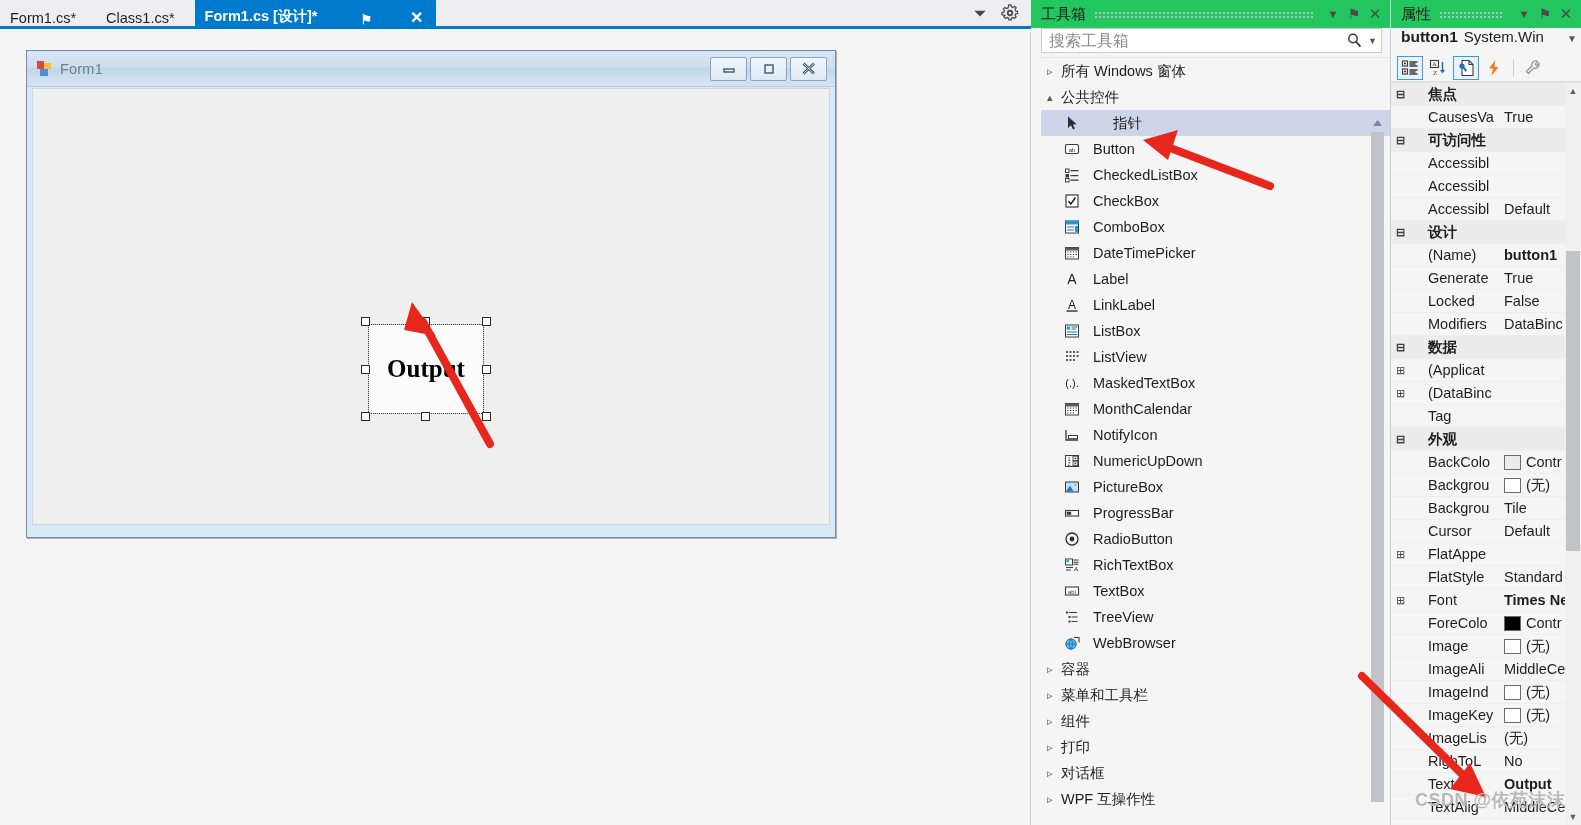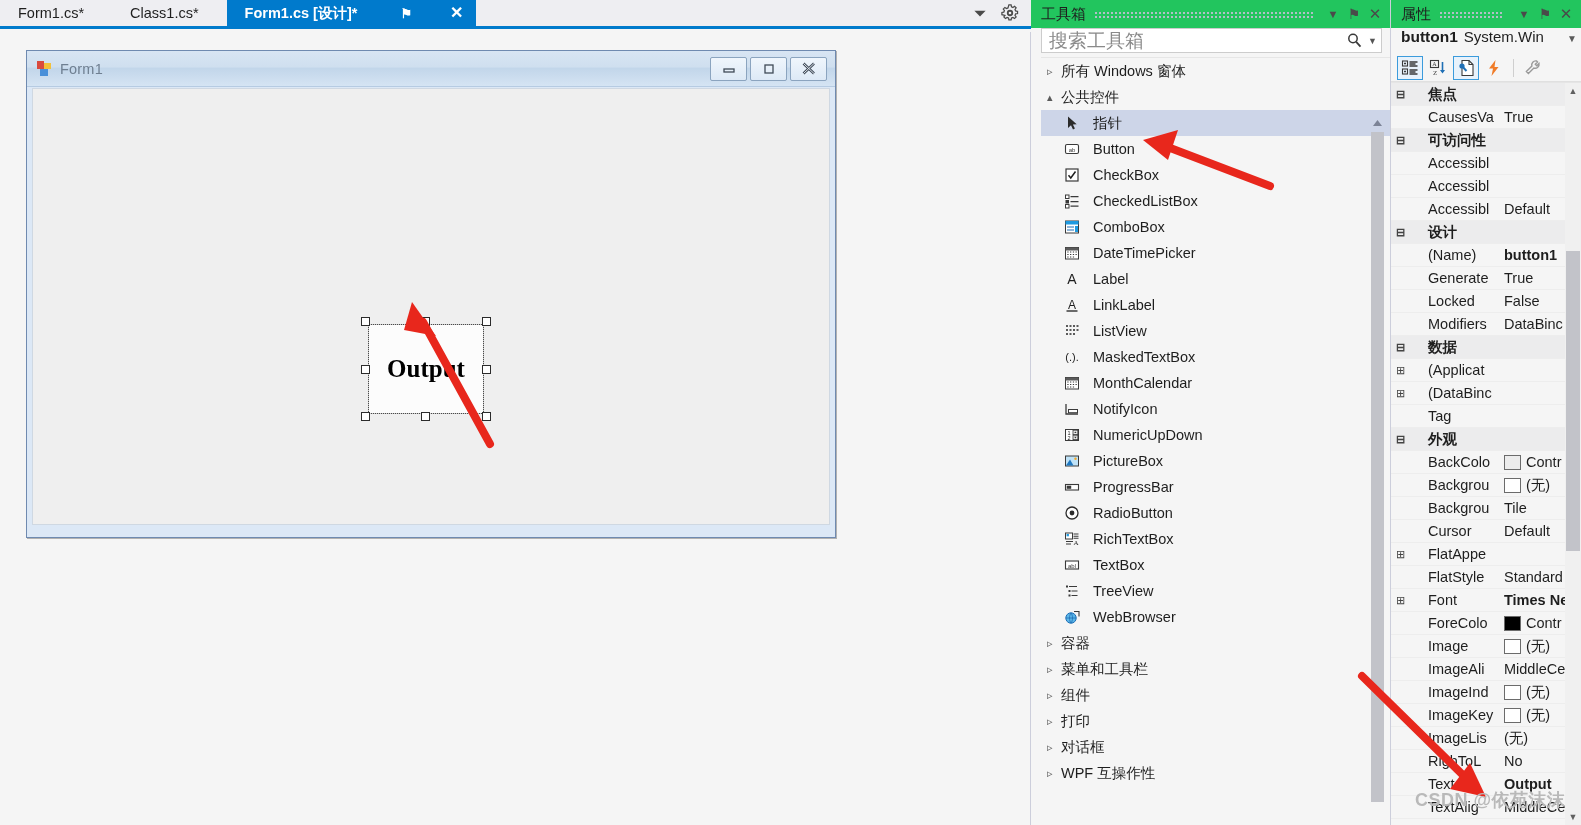--- a/index.html
+++ b/index.html
@@ -12,21 +12,21 @@
   #app { position: relative; width: 1581px; height: 825px; }
 
   
   #tabstrip {
     position: absolute; left: 0; top: 0; width: 1031px; height: 29px;
     background: #eeeef2;
     border-bottom: 3px solid #007acc;
     display: flex; align-items: stretch;
   }
   .tab {
-    display: flex; align-items: center; padding: 0 18px;
+    display: flex; align-items: flex-end; padding: 0 10px;
     font-size: 14.5px; color: #1e1e1e; white-space: nowrap;
     background: #eeeef2; cursor: pointer;
   }
   .tab.inactive { color: #1e1e1e; }
   .tab.active {
     background: #007acc; color: #ffffff; font-weight: bold;
     padding-right: 8px;
     gap: 28px;
   }
   .tab .tabname { margin-right: 10px; }
@@ -118,38 +118,38 @@
     width: 18px; height: 18px; margin-left: 3px; display: flex;
     align-items: center; justify-content: center; cursor: pointer;
     color: #4a4a4a;
   }
   #tb-searchwrap {
     margin: 0 8px 4px 10px; height: 25px; background: #fff;
     border: 1px solid #ccc; display: flex; align-items: center;
     padding: 0 4px 0 7px; flex: none;
   }
   #tb-search {
-    flex: 1; border: 0; outline: 0; font-size: 19px; color: #1e1e1e;
+    flex: 1; border: 0; outline: 0; font-size: 16px; color: #1e1e1e;
     font-family: "Liberation Sans", sans-serif; background: transparent;
   }
   #tb-search::placeholder { color: #8a8a8a; }
   #tb-list {
     flex: 1; position: relative; overflow: hidden;
     border-top: 1px solid #e6e6e6; margin-left: 10px;
   }
   .tb-cat {
     height: 26px; display: flex; align-items: center; padding-left: 6px;
     font-size: 14.5px; color: #1e1e1e; cursor: pointer; white-space: nowrap;
   }
   .tri { width: 14px; font-size: 11px; color: #5a5a5a; flex: none; }
   .tb-item {
     height: 26px; display: flex; align-items: center; padding-left: 22px;
     font-size: 14.5px; color: #1e1e1e; cursor: pointer; white-space: nowrap;
   }
-  .tb-item.sel { background: #cdd5e8; }
+  .tb-item.sel { background: #cdd5e8; gap: 20px; }
   .tb-ico {
     width: 18px; height: 18px; margin-right: 12px; flex: none;
     display: flex; align-items: center; justify-content: center;
   }
   #tb-scroll {
     position: absolute; right: 5px; top: 58px; width: 15px; bottom: 4px;
   }
   #tb-scroll-up {
     position: absolute; top: 0; left: 0; width: 15px; height: 14px;
     display: flex; align-items: center; justify-content: center; cursor: pointer;
@@ -344,40 +344,40 @@
               <svg width="16" height="16" viewBox="0 0 16 16">
                 <rect x="1.5" y="3.5" width="13" height="9" rx="1.5" fill="#fff" stroke="#3a3a3a" stroke-width="1.1"></rect>
                 <text x="8" y="10.6" font-size="6" text-anchor="middle" fill="#3a3a3a" font-family="sans-serif">ab</text>
               </svg>
             </span>
             <span>Button</span>
           </div>
           <div class="tb-item">
             <span class="tb-ico">
               <svg width="16" height="16" viewBox="0 0 16 16">
-                <rect x="2" y="2" width="12" height="12" fill="#fff" stroke="#3a3a3a" stroke-width="1.2"></rect>
-                <path d="M4.5 8.2 L6.8 11 L11.5 4.5" stroke="#1e1e1e" stroke-width="1.5" fill="none"></path>
-              </svg>
-            </span>
-            <span>CheckBox</span>
-          </div>
-          <div class="tb-item">
-            <span class="tb-ico">
-              <svg width="16" height="16" viewBox="0 0 16 16">
                 <rect x="1.5" y="2" width="3.5" height="3.5" fill="#fff" stroke="#3a3a3a" stroke-width="1"></rect>
                 <rect x="1.5" y="7" width="3.5" height="3.5" fill="#3a3a3a"></rect>
                 <rect x="1.5" y="11.5" width="3.5" height="3.5" fill="#fff" stroke="#3a3a3a" stroke-width="1"></rect>
                 <path d="M6.5 3.7h8M6.5 8.7h8M6.5 13.2h8" stroke="#3a3a3a" stroke-width="1.3"></path>
               </svg>
             </span>
             <span>CheckedListBox</span>
           </div>
           <div class="tb-item">
             <span class="tb-ico">
               <svg width="16" height="16" viewBox="0 0 16 16">
+                <rect x="2" y="2" width="12" height="12" fill="#fff" stroke="#3a3a3a" stroke-width="1.2"></rect>
+                <path d="M4.5 8.2 L6.8 11 L11.5 4.5" stroke="#1e1e1e" stroke-width="1.5" fill="none"></path>
+              </svg>
+            </span>
+            <span>CheckBox</span>
+          </div>
+          <div class="tb-item">
+            <span class="tb-ico">
+              <svg width="16" height="16" viewBox="0 0 16 16">
                 <rect x="1.5" y="2" width="13" height="12" fill="#fff" stroke="#3a3a3a" stroke-width="1"></rect>
                 <rect x="1.5" y="2" width="13" height="3.5" fill="#1f9ae0"></rect>
                 <path d="M3 8h7M3 11h7" stroke="#1f6fb5" stroke-width="1.2"></path>
                 <rect x="11" y="7" width="3" height="6" fill="#1f9ae0"></rect>
               </svg>
             </span>
             <span>ComboBox</span>
           </div>
           <div class="tb-item">
             <span class="tb-ico">
@@ -398,20 +398,30 @@
             <span>Label</span>
           </div>
           <div class="tb-item">
             <span class="tb-ico">
               <svg width="16" height="16" viewBox="0 0 16 16">
                 <text x="8" y="11.5" font-size="12" text-anchor="middle" fill="#1e1e1e" font-family="sans-serif">A</text>
                 <path d="M2.5 14h11" stroke="#1e1e1e" stroke-width="1.3"></path>
               </svg>
             </span>
             <span>LinkLabel</span>
+          </div>
+          <div class="tb-item">
+            <span class="tb-ico">
+              <svg width="16" height="16" viewBox="0 0 16 16">
+                <rect x="1.5" y="2" width="13" height="12" fill="#fff" stroke="#3a3a3a" stroke-width="1"></rect>
+                <rect x="2.8" y="3.4" width="3.2" height="3.2" fill="#1f9ae0"></rect>
+                <path d="M7.3 4h6M7.3 6h4.5M3 9h10M3 11.5h10" stroke="#1f6fb5" stroke-width="1.1"></path>
+              </svg>
+            </span>
+            <span>ListBox</span>
           </div>
           <div class="tb-item">
             <span class="tb-ico">
               <svg width="16" height="16" viewBox="0 0 16 16">
                 <g fill="#5a5a5a">
                   <rect x="2" y="2" width="2" height="2"></rect>
                   <rect x="5.5" y="2" width="2" height="2"></rect>
                   <rect x="9" y="2" width="2" height="2"></rect>
                   <rect x="12.5" y="2" width="2" height="2"></rect>
                   <rect x="2" y="6" width="2" height="2"></rect>

